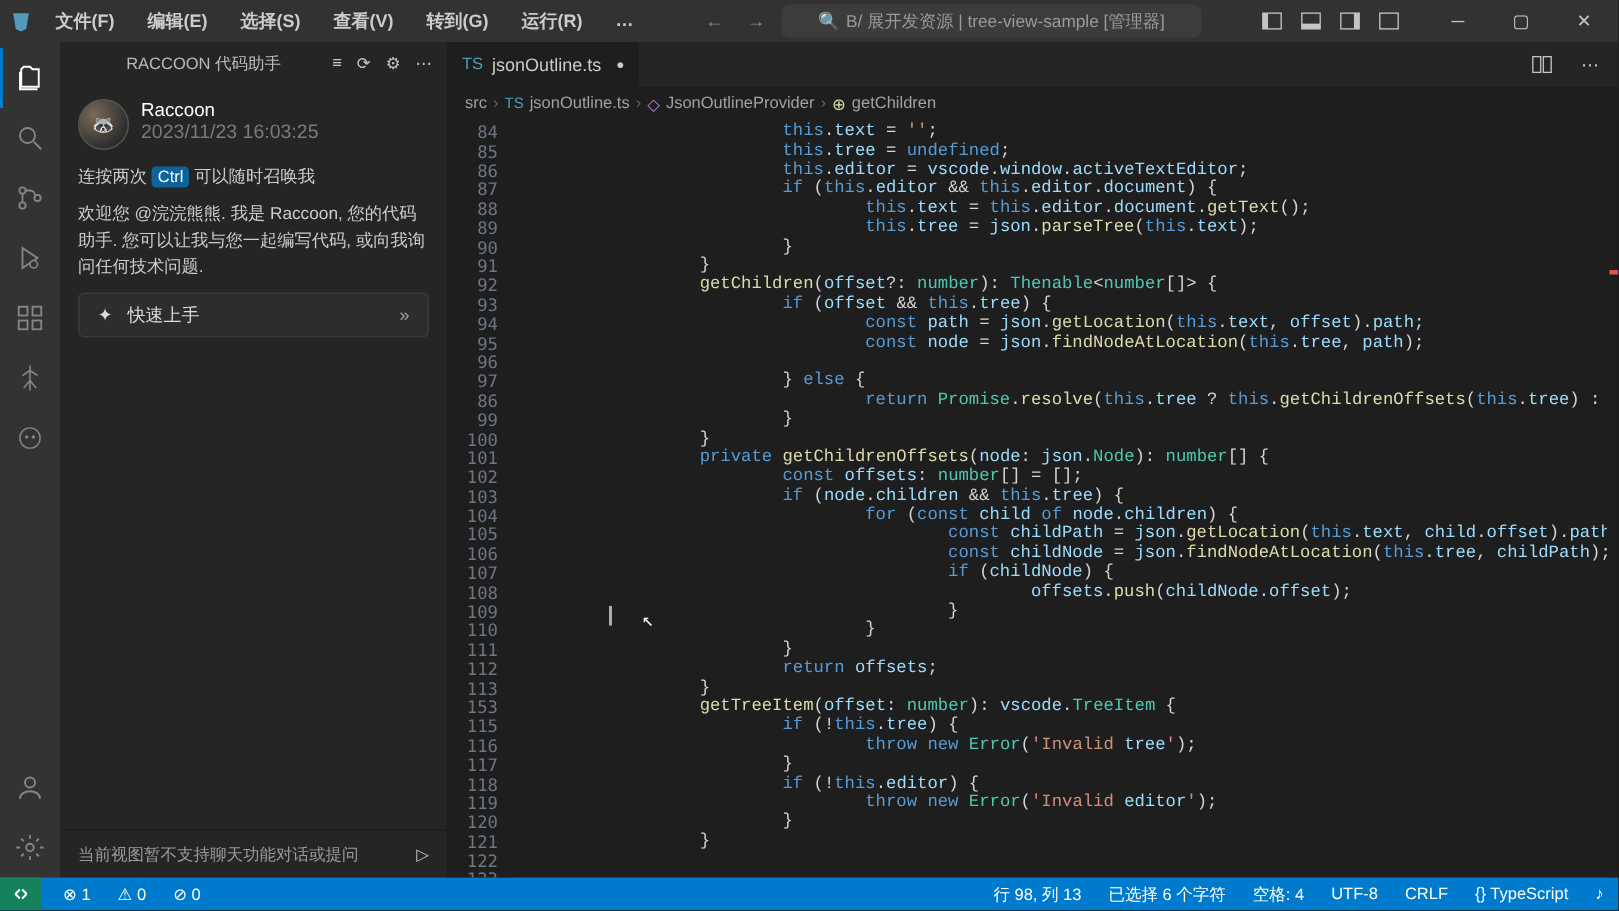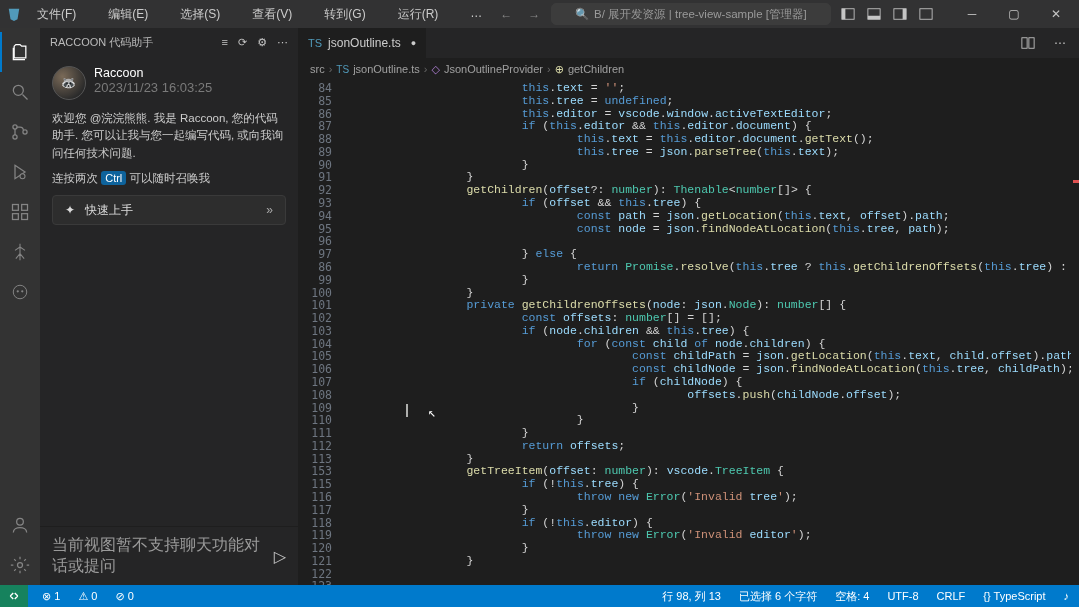--- a/index.html
+++ b/index.html
@@ -1,47 +1,47 @@
 <!DOCTYPE html>
 <html><head>
 <meta charset="utf-8">
 <style>
 * { margin: 0; padding: 0; box-sizing: border-box; }
 body { font-family: "Segoe UI", "Microsoft YaHei", sans-serif; font-size: 12px; background: #1e1e1e; color: #cccccc; width: 1079px; height: 607px; overflow: hidden; display: flex; flex-direction: column; }
 .titlebar { height: 28px; background: #323233; display: flex; align-items: center; padding: 0 4px; }
 .titlebar .icon { width: 20px; height: 20px; display: flex; align-items: center; justify-content: center; color: #519aba; margin-right: 6px; }
-.menubar { display: flex; gap: 18px; }
+.menubar { display: flex; gap: 8px; font-weight: bold; }
 .menubar span { padding: 3px 7px; color: #cccccc; cursor: default; border-radius: 3px; }
 .tb-center { flex: 1; display: flex; align-items: center; justify-content: center; gap: 6px; }
 .tb-nav { display: flex; gap: 6px; color: #8a8a8a; }
 .tb-nav span { padding: 2px 6px; }
 .searchbox { background: #3c3c3c; border: 1px solid #3c3c3c; border-radius: 5px; width: 280px; height: 22px; color: #9a9a9a; font-size: 11.5px; display: flex; align-items: center; justify-content: center; gap: 4px; }
 .tb-actions { display: flex; align-items: center; gap: 4px; color: #c5c5c5; }
 .tb-btn { width: 22px; height: 22px; display: flex; align-items: center; justify-content: center; border-radius: 3px; }
 .win-btn { width: 38px; height: 28px; display: flex; align-items: center; justify-content: center; }
 .main { flex: 1; display: flex; min-height: 0; }
 .activitybar { width: 40px; background: #333333; display: flex; flex-direction: column; align-items: center; padding-top: 4px; }
 .act-item { width: 40px; height: 40px; display: flex; align-items: center; justify-content: center; color: #858585; position: relative; }
 .act-item.active { color: #ffffff; }
 .act-item.active::before { content: ''; position: absolute; left: 0; top: 0; bottom: 0; width: 2px; background: #007acc; }
 .act-spacer { flex: 1; }
 .sidebar { width: 258px; background: #252526; display: flex; flex-direction: column; }
 .side-title { height: 28px; padding: 0 10px; display: flex; align-items: center; font-size: 11px; color: #bbbbbb; text-transform: uppercase; }
-.side-title .ttl { flex: 1; }
+.side-title .ttl { flex: 1; text-align: center; }
 .side-title .sact { display: flex; gap: 10px; color: #c5c5c5; }
 .side-body { flex: 1; overflow: auto; padding: 4px 12px; font-size: 12px; }
 .racc-head { display: flex; align-items: flex-start; gap: 8px; margin: 6px 0 10px 0; }
 .racc-avatar { width: 34px; height: 34px; border-radius: 50%; background: radial-gradient(circle at 30% 30%, #7a6a58, #2b2b2b 75%); border: 1px solid #555; display: flex; align-items: center; justify-content: center; color: #ddd; }
 .racc-name { color: #ffffff; font-size: 12.5px; }
 .racc-time { color: #7a7a7a; font-size: 13px; }
 .racc-msg { color: #cccccc; line-height: 1.5; font-size: 11.5px; margin-bottom: 8px; }
 .kbd { background: #0e639c; color: #fff; padding: 1px 4px; border-radius: 3px; font-size: 11px; }
 .racc-btn { background: #2d2d2d; border: 1px solid #3a3a3a; border-radius: 4px; margin-top: 4px; height: 30px; display: flex; align-items: center; padding: 0 12px; color: #dadada; gap: 10px; }
 .racc-btn .chev { margin-left: auto; color: #aaaaaa; }
-.side-foot { border-top: 1px solid #1e1e1e; padding: 8px 12px; display: flex; align-items: center; color: #9a9a9a; font-size: 16px; }
+.side-foot { border-top: 1px solid #1e1e1e; padding: 8px 12px; display: flex; align-items: center; color: #9a9a9a; font-size: 11px; }
 .side-foot .send { margin-left: auto; color: #c5c5c5; }
 .editor-area { flex: 1; display: flex; flex-direction: column; min-width: 0; background: #1e1e1e; }
 .tabbar { height: 30px; display: flex; background: #252526; align-items: stretch; }
 .tab { display: flex; align-items: center; gap: 6px; padding: 0 10px; background: #1e1e1e; border-right: 1px solid #252526; color: #cccccc; font-size: 12px; }
 .tab.mod::after { content: '●'; color: #cccccc; margin-left: 4px; font-size: 9px; }
 .tab .ficon { color: #519aba; font-size: 11px; }
 .tab-spacer { flex: 1; background: #252526; }
 .tab-actions { display: flex; align-items: center; gap: 10px; padding: 0 8px; background: #252526; color: #c5c5c5; }
 .crumb { height: 22px; display: flex; align-items: center; padding: 0 12px; font-size: 11px; color: #a0a0a0; gap: 4px; }
 .crumb .sep { color: #666; }
@@ -200,24 +200,24 @@
       </div>
     </div>
     <div class="side-body">
       <div class="racc-head">
         <div class="racc-avatar">🦝</div>
         <div>
           <div class="racc-name">Raccoon</div>
           <div class="racc-time">2023/11/23 16:03:25</div>
         </div>
       </div>
-      <div class="racc-msg">欢迎您 @浣浣熊熊. 我是 Raccoon, 您的代码助手. 您可以让我与您一起编写代码, 或向我询问任何技术问题.</div>
       <div class="racc-msg">
         <span>连按两次 </span><span class="kbd">Ctrl</span><span> 可以随时召唤我</span>
       </div>
+      <div class="racc-msg">欢迎您 @浣浣熊熊. 我是 Raccoon, 您的代码助手. 您可以让我与您一起编写代码, 或向我询问任何技术问题.</div>
       <div class="racc-btn">
         <span>✦</span>
         <span>快速上手</span>
         <span class="chev">»</span>
       </div>
     </div>
     <div class="side-foot">
       <span>当前视图暂不支持聊天功能对话或提问</span>
       <span class="send">▷</span>
     </div>

